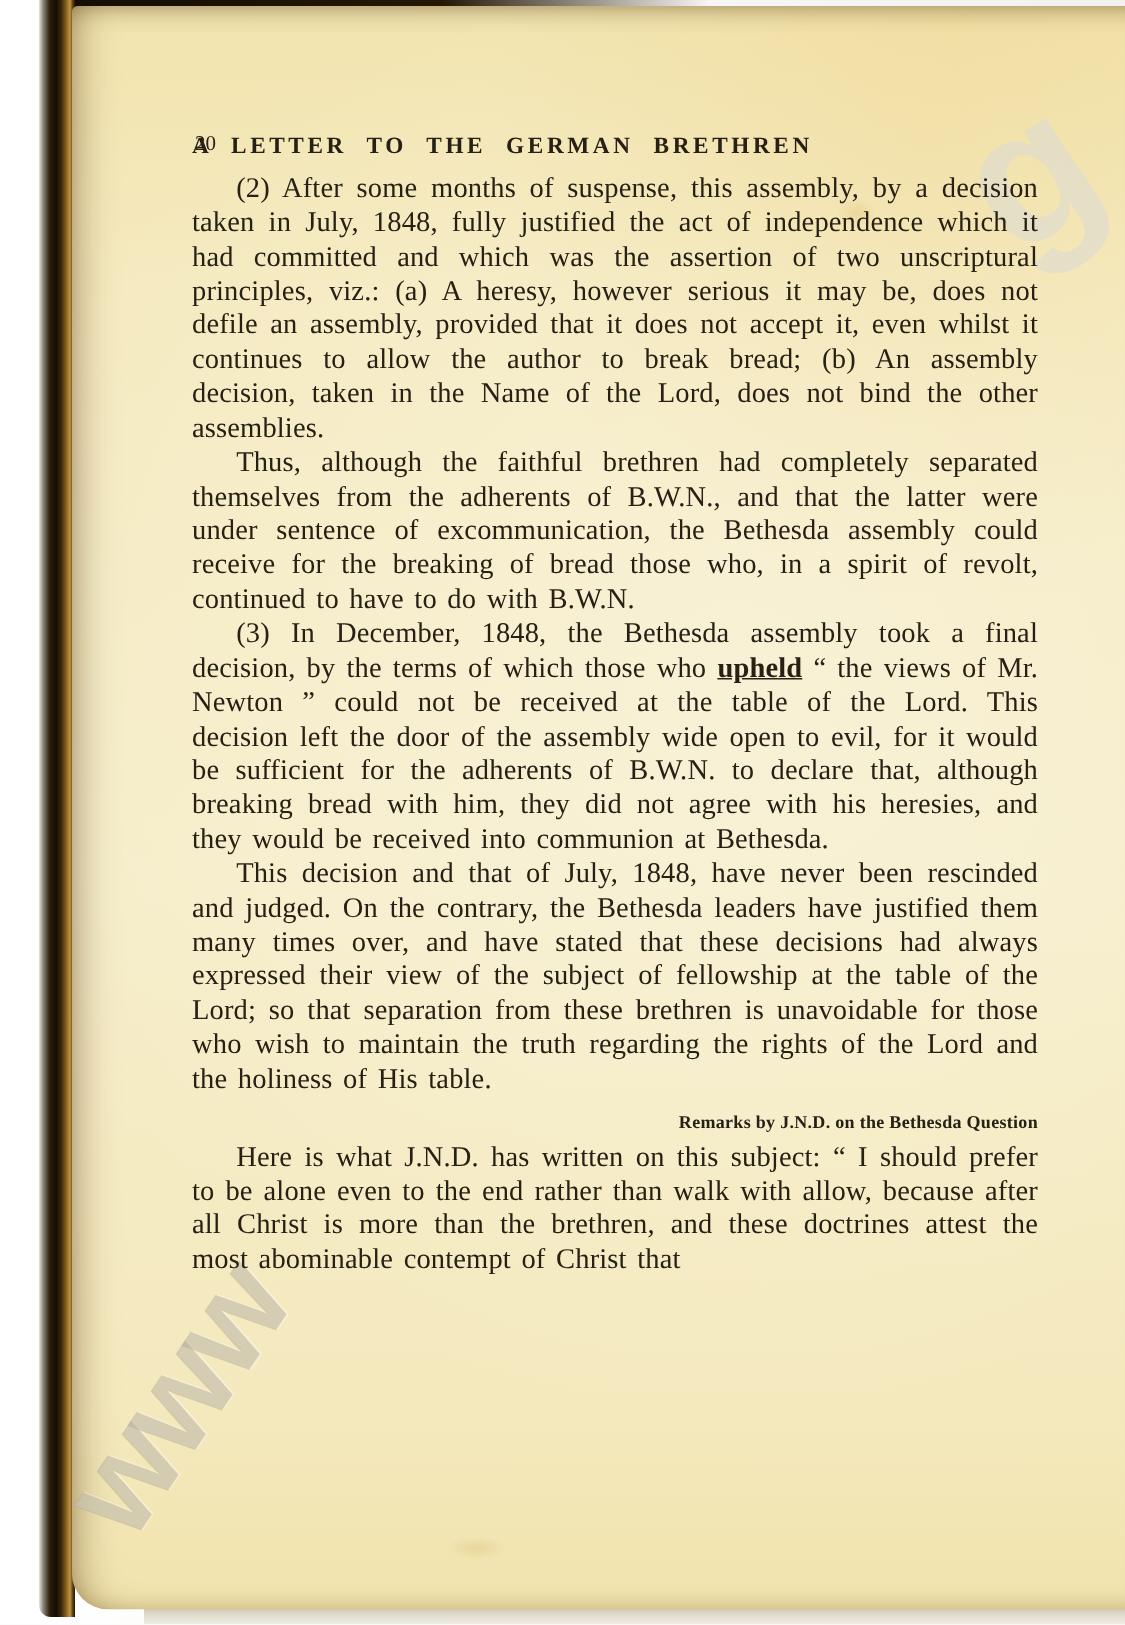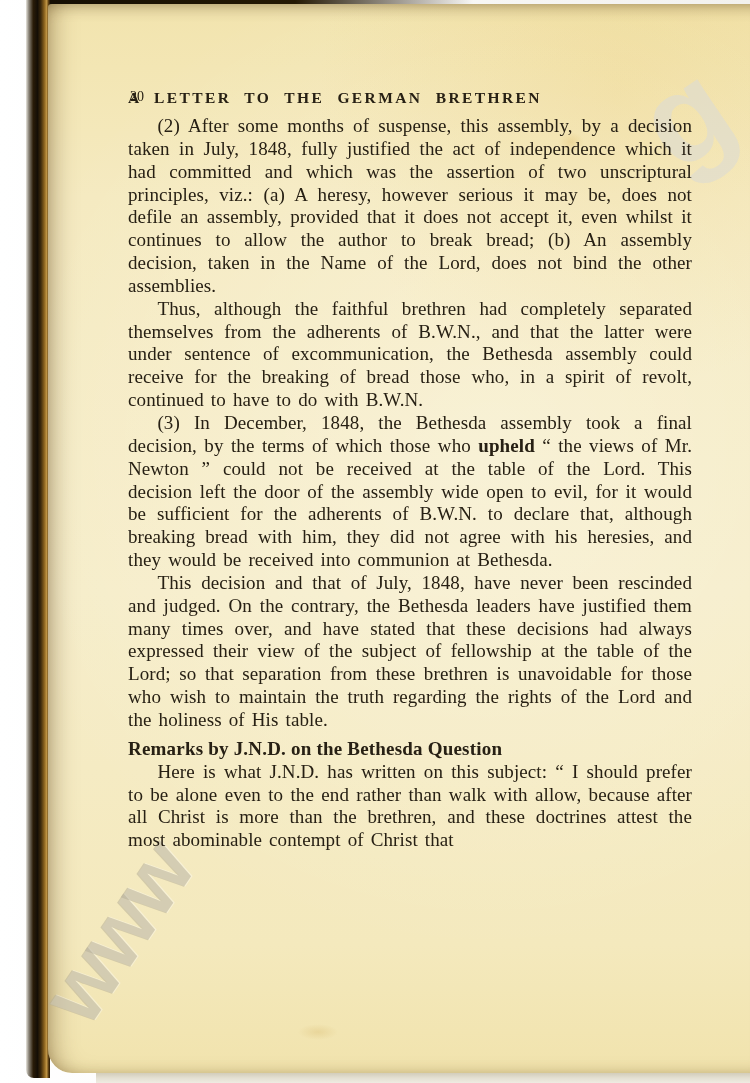--- a/index.html
+++ b/index.html
@@ -90,27 +90,27 @@
   }
   .bodytext p {
     margin: 0;
     font-size: 19px;
     line-height: 22.85px;
     text-align: justify;
     text-indent: 1.55em;
     word-spacing: 2.2px;
     letter-spacing: 0.1px;
   }
-  .bodytext .b { font-weight: bold; }
+  .bodytext .b { font-weight: bold; text-decoration: underline; }
   .section-heading {
     margin: 5px 0 1px 0;
-    font-size: 19px;
+    font-size: 12px;
     line-height: 23px;
     font-weight: bold;
-    text-align: left;
+    text-align: right;
     letter-spacing: 0.2px;
   }
   
   .stain1 {
     position: absolute; left: 510px; top: 128px; width: 26px; height: 20px;
     border-radius: 50%;
     background: radial-gradient(closest-side, rgba(214,170,70,0.25), rgba(214,170,70,0));
   }
   .stain2 {
     position: absolute; left: 250px; top: 1020px; width: 40px; height: 16px;

